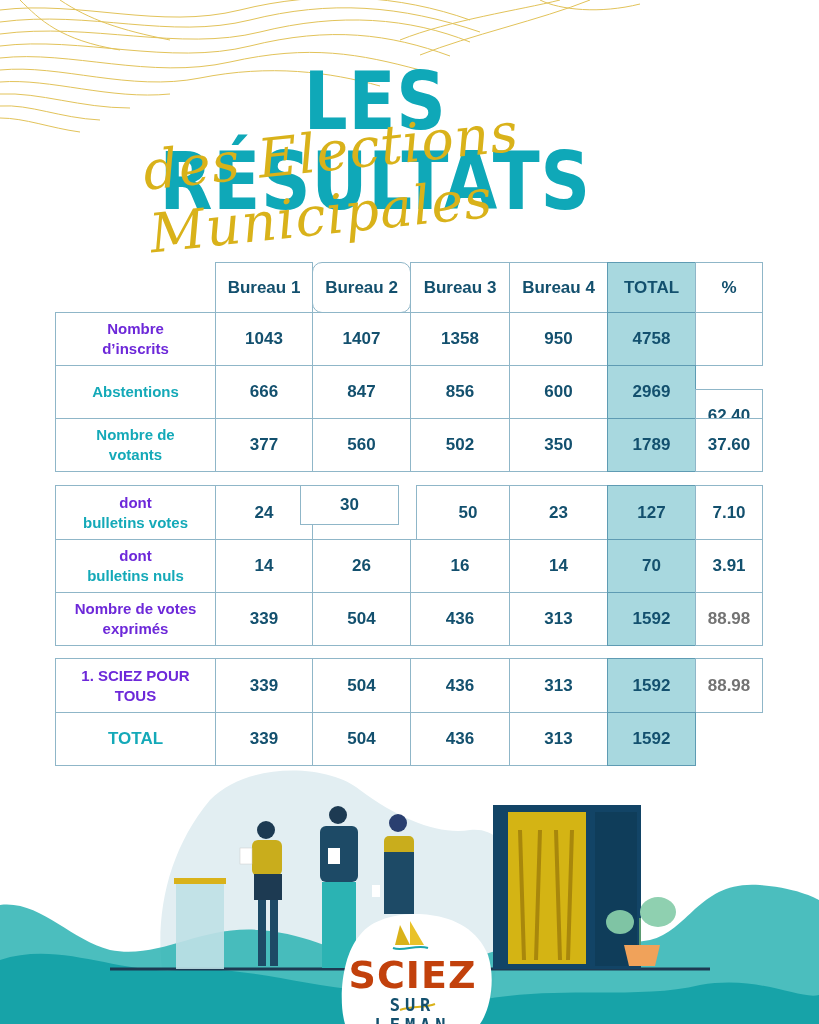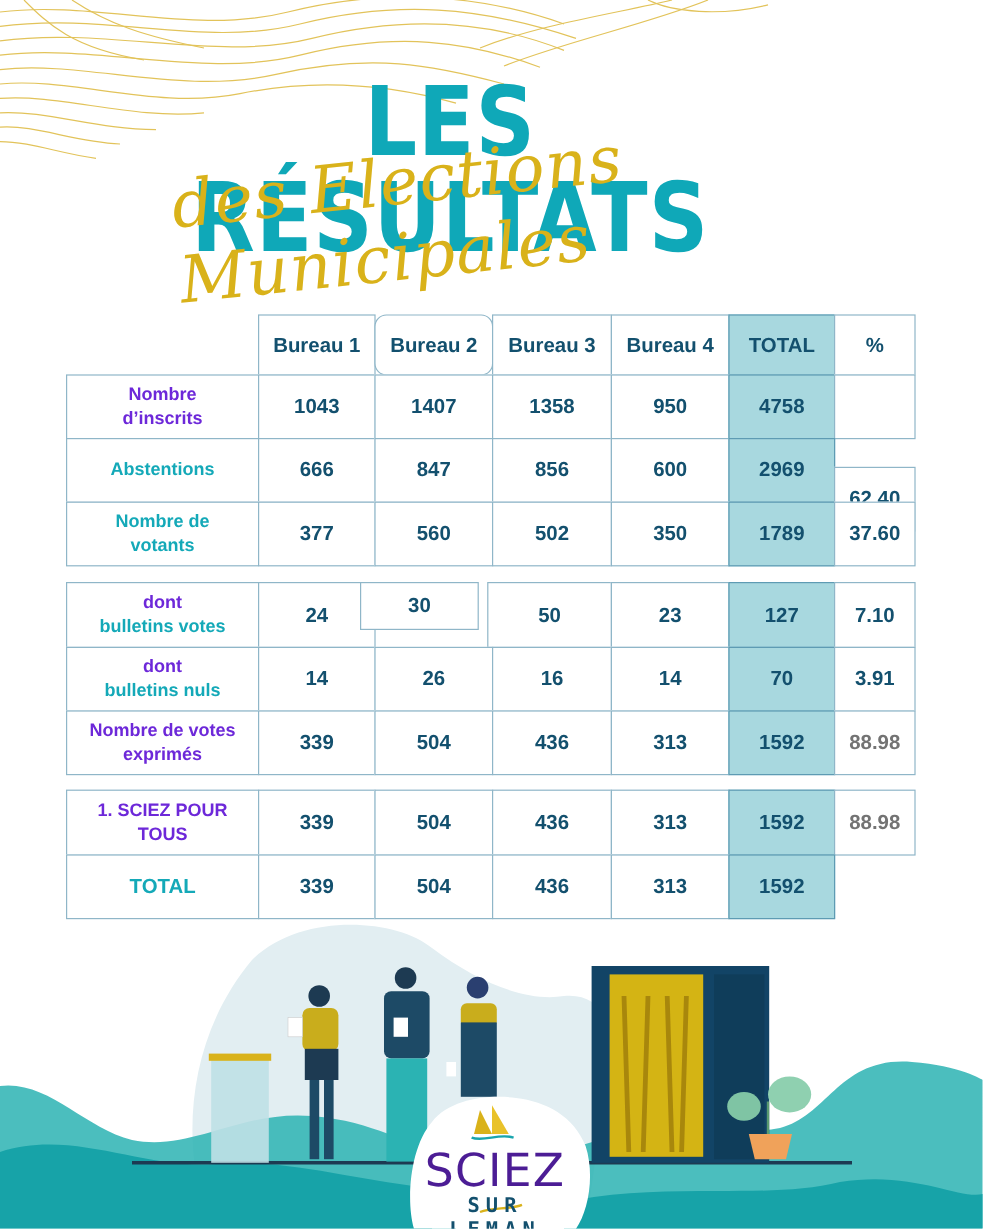--- a/index.html
+++ b/index.html
@@ -31,21 +31,21 @@
   .cell.label { font-size: 15px; line-height: 20px; padding: 0 4px; }
   .teal { color: #14a9b8; }
   .navy { color: #6d28d9; }
   .cell.pct-teal { color: #737373; }
   .cell.label.big { font-size: 17px; }
 
   .scene { position: absolute; left: 0; top: 770px; width: 819px; height: 254px; }
   .logo { position: absolute; left: 345px; top: 915px; width: 135px; height: 109px; }
   .logo-name {
     position: absolute; left: 0; top: 38px; width: 135px; text-align: center;
-    font-family: "DejaVu Sans", sans-serif; font-weight: normal; font-size: 38px; color: #4c1d95;
+    font-family: "DejaVu Sans", sans-serif; font-weight: bold; font-size: 38px; color: #c2410c;
     letter-spacing: 1px;
   }
   .logo-sub {
     position: absolute; left: 0; top: 80px; width: 135px; text-align: center;
     font-family: "DejaVu Sans Mono", monospace; font-weight: bold; font-size: 17px; color: #13506e;
     letter-spacing: 5px;
   }
 </style>
 </head>
 <body>
@@ -111,21 +111,21 @@
   <div class="cell" style="left:509px;top:418px;width:99px;height:54px;">350</div>
   <div class="cell total" style="left:607px;top:418px;width:89px;height:54px;">1789</div>
   <div class="cell" style="left:695px;top:418px;width:68px;height:54px;">37.60</div>
 
   <div class="cell label" style="left:55px;top:485px;width:161px;height:55px;flex-direction:column;">
     <span class="navy">dont</span>
     <span class="teal">bulletins votes</span>
   </div>
   <div class="cell" style="left:215px;top:485px;width:98px;height:55px;">24</div>
   <div class="cell" style="left:300px;top:485px;width:99px;height:40px;">30</div>
-  <div class="cell" style="left:406px;top:485px;width:104px;height:55px;">50</div>
+  <div class="cell" style="left:416px;top:485px;width:104px;height:55px;">50</div>
   <div class="cell" style="left:509px;top:485px;width:99px;height:55px;">23</div>
   <div class="cell total" style="left:607px;top:485px;width:89px;height:55px;">127</div>
   <div class="cell" style="left:695px;top:485px;width:68px;height:55px;">7.10</div>
 
   <div class="cell label" style="left:55px;top:539px;width:161px;height:54px;flex-direction:column;">
     <span class="navy">dont</span>
     <span class="teal">bulletins nuls</span>
   </div>
   <div class="cell" style="left:215px;top:539px;width:98px;height:54px;">14</div>
   <div class="cell" style="left:312px;top:539px;width:99px;height:54px;">26</div>

